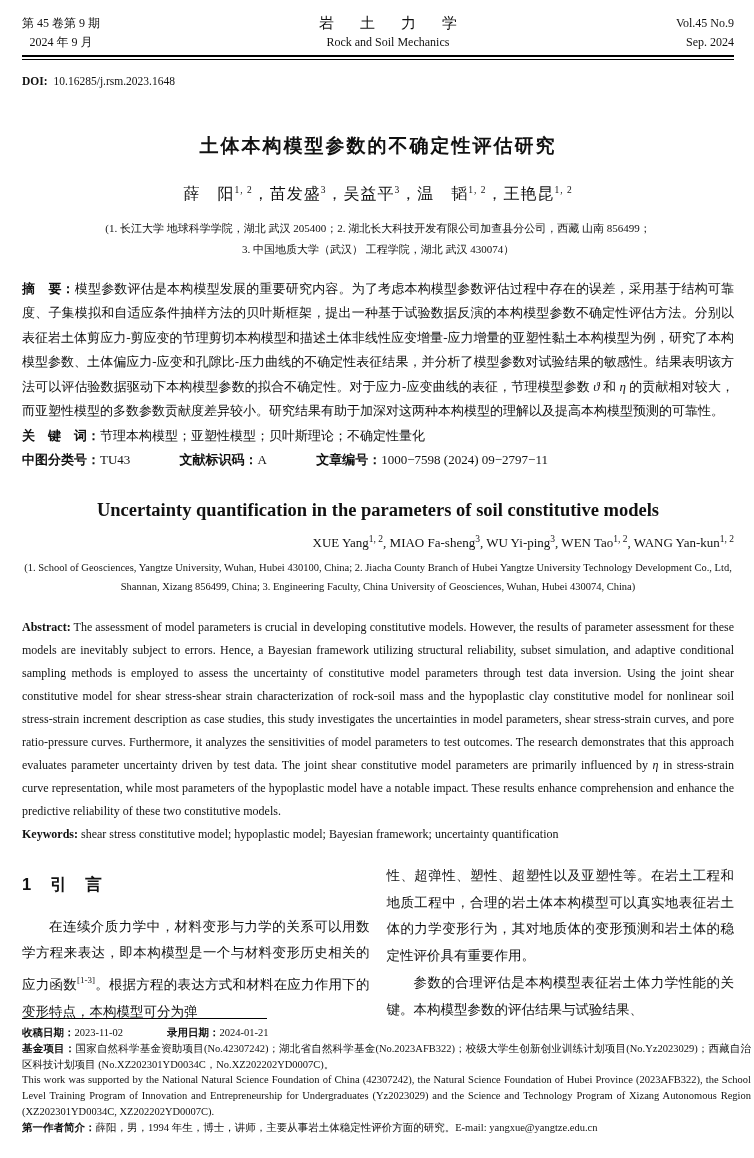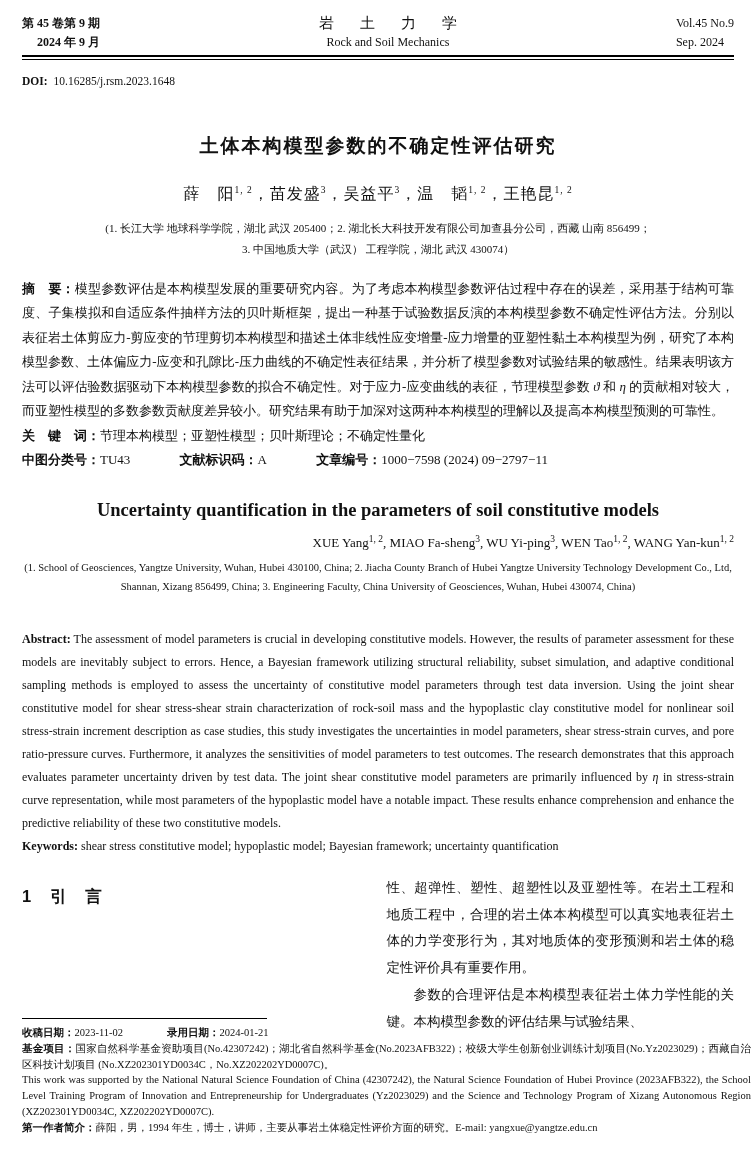--- a/index.html
+++ b/index.html
@@ -11,23 +11,23 @@
     background:#ffffff;
     color:#111;
     font-family:"Liberation Serif","DejaVu Serif",serif;
     padding:14px 20px 0 22px;
     overflow:hidden;
   }
   b,.bold { font-weight:bold; }
 
   
   .jheader { display:flex; justify-content:space-between; align-items:flex-start; font-size:12px; line-height:19px; }
-  .jheader .hdr-left { text-align:right;font-weight:bold; }
+  .jheader .hdr-left { text-align:center; }
   .jheader .hdr-center { text-align:center; }
-  .jheader .hdr-right { text-align:left; }
+  .jheader .hdr-right { text-align:right; }
   .jtitle-zh { font-size:15px; letter-spacing:26px; padding-left:26px; }
   .double-rule { margin-top:3px; border-top:2.5px solid #000; border-bottom:1px solid #000; height:4.5px; }
 
   .doi-line { margin-top:15px; font-size:11.5px; }
   .doi-line b { margin-right:6px; }
 
   
   .title-zh { margin-top:46px; text-align:center; font-size:19px; font-weight:bold; letter-spacing:2px; font-family:"Liberation Sans","DejaVu Sans",sans-serif; }
   .authors-zh { margin-top:25px; text-align:center; font-size:16px; letter-spacing:1px; }
   .authors-zh sup, .authors-en sup { font-size:9.5px; }
@@ -37,21 +37,21 @@
   .sym { font-style:italic; font-family:"Liberation Serif","DejaVu Serif",serif; }
   .kw-line { font-size:13px; line-height:24.5px; }
   .class-line { font-size:13px; line-height:24.5px; }
   .class-line .pair { margin-right:46px; }
   .class-line .pair:last-child { margin-right:0; }
 
   .title-en { margin-top:27px; text-align:center; font-size:18.5px; font-weight:bold; }
   .authors-en { margin-top:13px; text-align:right; font-size:13px; }
   .affil-en { margin-top:7px; text-align:center; font-size:10.5px; line-height:19px; }
 
-  .abstract-en { margin-top:32px; font-size:12px; line-height:23px; text-align:justify; }
+  .abstract-en { margin-top:20px; font-size:12px; line-height:23px; text-align:justify; }
   .kw-en { font-size:12px; line-height:23px; }
 
   
   .columns { margin-top:17px; display:flex; gap:17px; }
   .col { flex:1; font-size:13.5px; line-height:26.8px; text-align:justify; }
   .sec-head { font-size:16.5px; font-weight:bold; font-family:"Liberation Sans","DejaVu Sans",sans-serif; margin:8px 0 16px 0; letter-spacing:1px; }
   .sec-head .num { margin-right:18px; }
   .indent { text-indent:2em; }
   .col sup { font-size:9px; }
 
@@ -112,20 +112,21 @@
 
   <div class="affil-en">(1. School of Geosciences, Yangtze University, Wuhan, Hubei 430100, China; 2. Jiacha County Branch of Hubei Yangtze University Technology Development Co., Ltd, Shannan, Xizang 856499, China; 3. Engineering Faculty, China University of Geosciences, Wuhan, Hubei 430074, China)</div>
 
   <div class="abstract-en"><b>Abstract:</b><span> The assessment of model parameters is crucial in developing constitutive models. However, the results of parameter assessment for these models are inevitably subject to errors. Hence, a Bayesian framework utilizing structural reliability, subset simulation, and adaptive conditional sampling methods is employed to assess the uncertainty of constitutive model parameters through test data inversion. Using the joint shear constitutive model for shear stress-shear strain characterization of rock-soil mass and the hypoplastic clay constitutive model for nonlinear soil stress-strain increment description as case studies, this study investigates the uncertainties in model parameters, shear stress-strain curves, and pore ratio-pressure curves. Furthermore, it analyzes the sensitivities of model parameters to test outcomes. The research demonstrates that this approach evaluates parameter uncertainty driven by test data. The joint shear constitutive model parameters are primarily influenced by </span><span class="sym">η</span><span> in stress-strain curve representation, while most parameters of the hypoplastic model have a notable impact. These results enhance comprehension and enhance the predictive reliability of these two constitutive models.</span></div>
 
   <div class="kw-en"><b>Keywords:</b><span> shear stress constitutive model; hypoplastic model; Bayesian framework; uncertainty quantification</span></div>
 
   <div class="columns">
     <div class="col">
       <div class="sec-head"><span class="num">1</span><span>引　言</span></div>
+      <p class="indent"><span>在连续介质力学中，材料变形与力学的关系可以用数学方程来表达，即本构模型是一个与材料变形历史相关的应力函数</span><sup>[1-3]</sup><span>。根据方程的表达方式和材料在应力作用下的变形特点，本构模型可分为弹</span></p>
     </div>
     <div class="col">
       <p>性、超弹性、塑性、超塑性以及亚塑性等。在岩土工程和地质工程中，合理的岩土体本构模型可以真实地表征岩土体的力学变形行为，其对地质体的变形预测和岩土体的稳定性评价具有重要作用。</p>
       <p class="indent">参数的合理评估是本构模型表征岩土体力学性能的关键。本构模型参数的评估结果与试验结果、</p>
     </div>
   </div>
 
   <div class="pfooter">
     <div class="footnote-rule"></div>
     <div>

